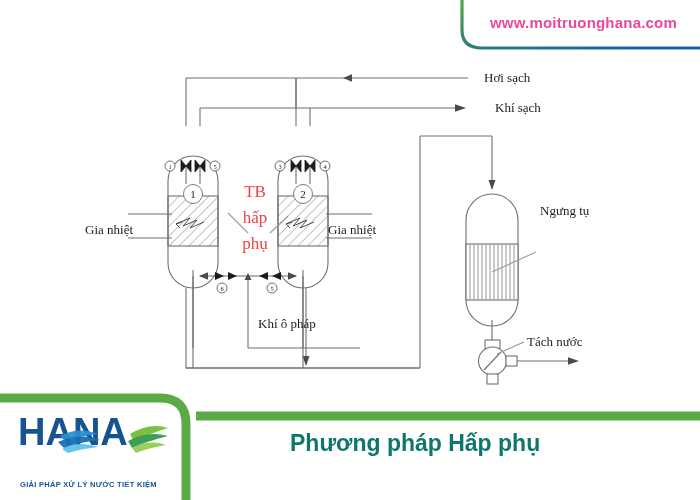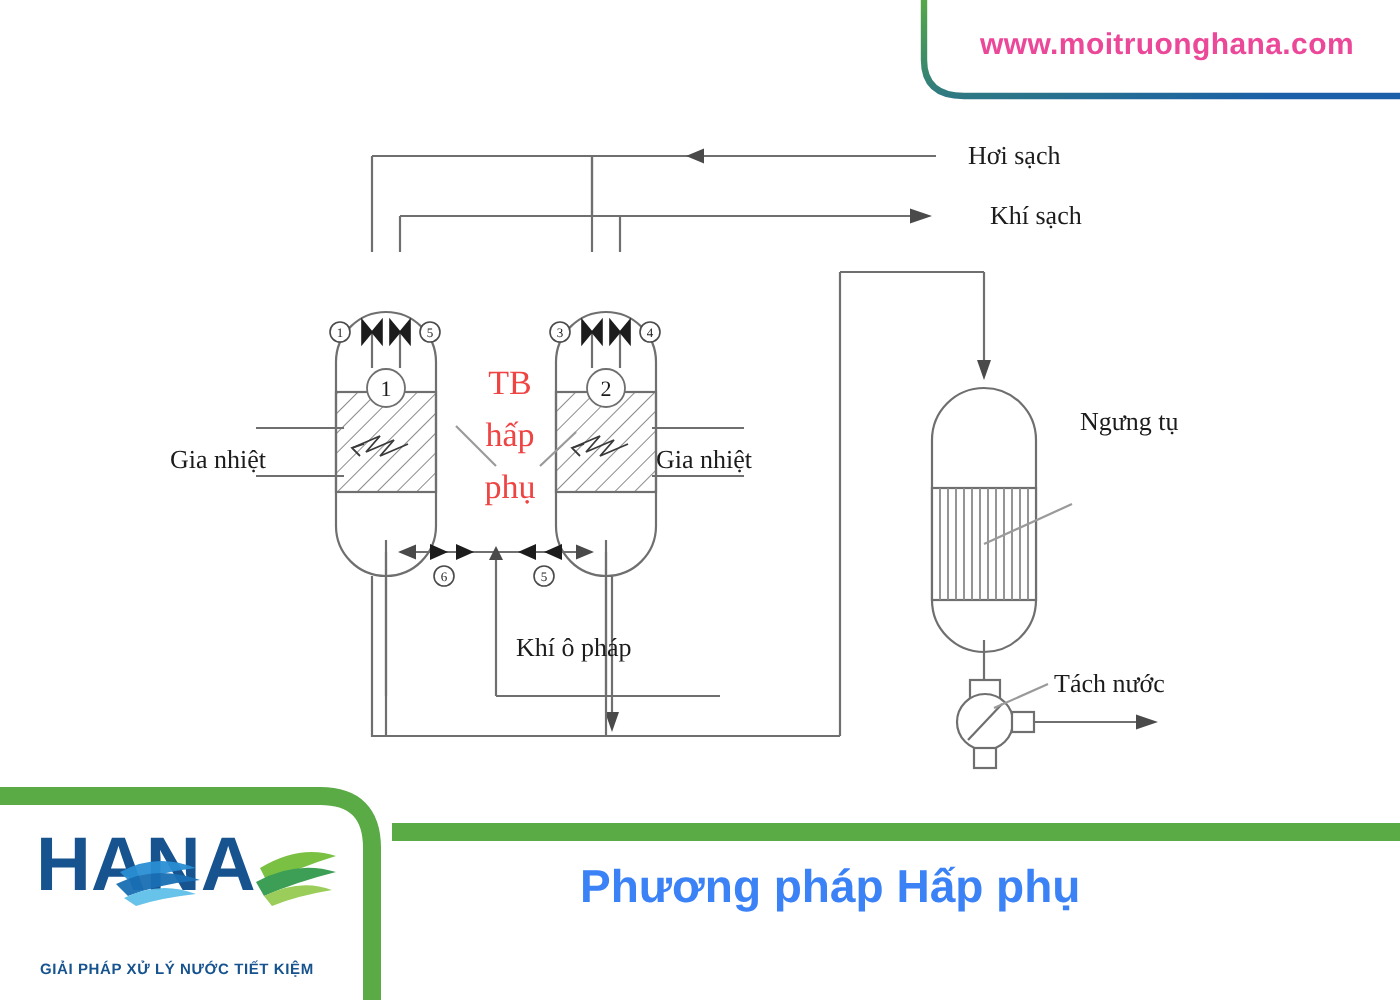--- a/index.html
+++ b/index.html
@@ -33,21 +33,21 @@
   }
   .logo-tag{
     position:absolute;left:2px;top:44px;
     font-size:7.5px;font-weight:bold;color:#16538f;
     letter-spacing:.3px;white-space:nowrap;
     font-family:"Liberation Sans", sans-serif;
     margin-top:24px;
   }
   .footer-title{
     position:absolute;left:290px;top:40px;
-    font-size:23px;font-weight:bold;color:#3b82f6;
+    font-size:23px;font-weight:bold;color:#0f766e;
     white-space:nowrap;
     font-family:"Liberation Sans", sans-serif;
   }
 
   
   .diagram{position:absolute;left:0;top:48px;width:700px;height:340px;}
   .dlabel{
     position:absolute;
     font-family:"Liberation Serif", serif;
     font-size:13px;color:#1c1c1c;white-space:nowrap;

